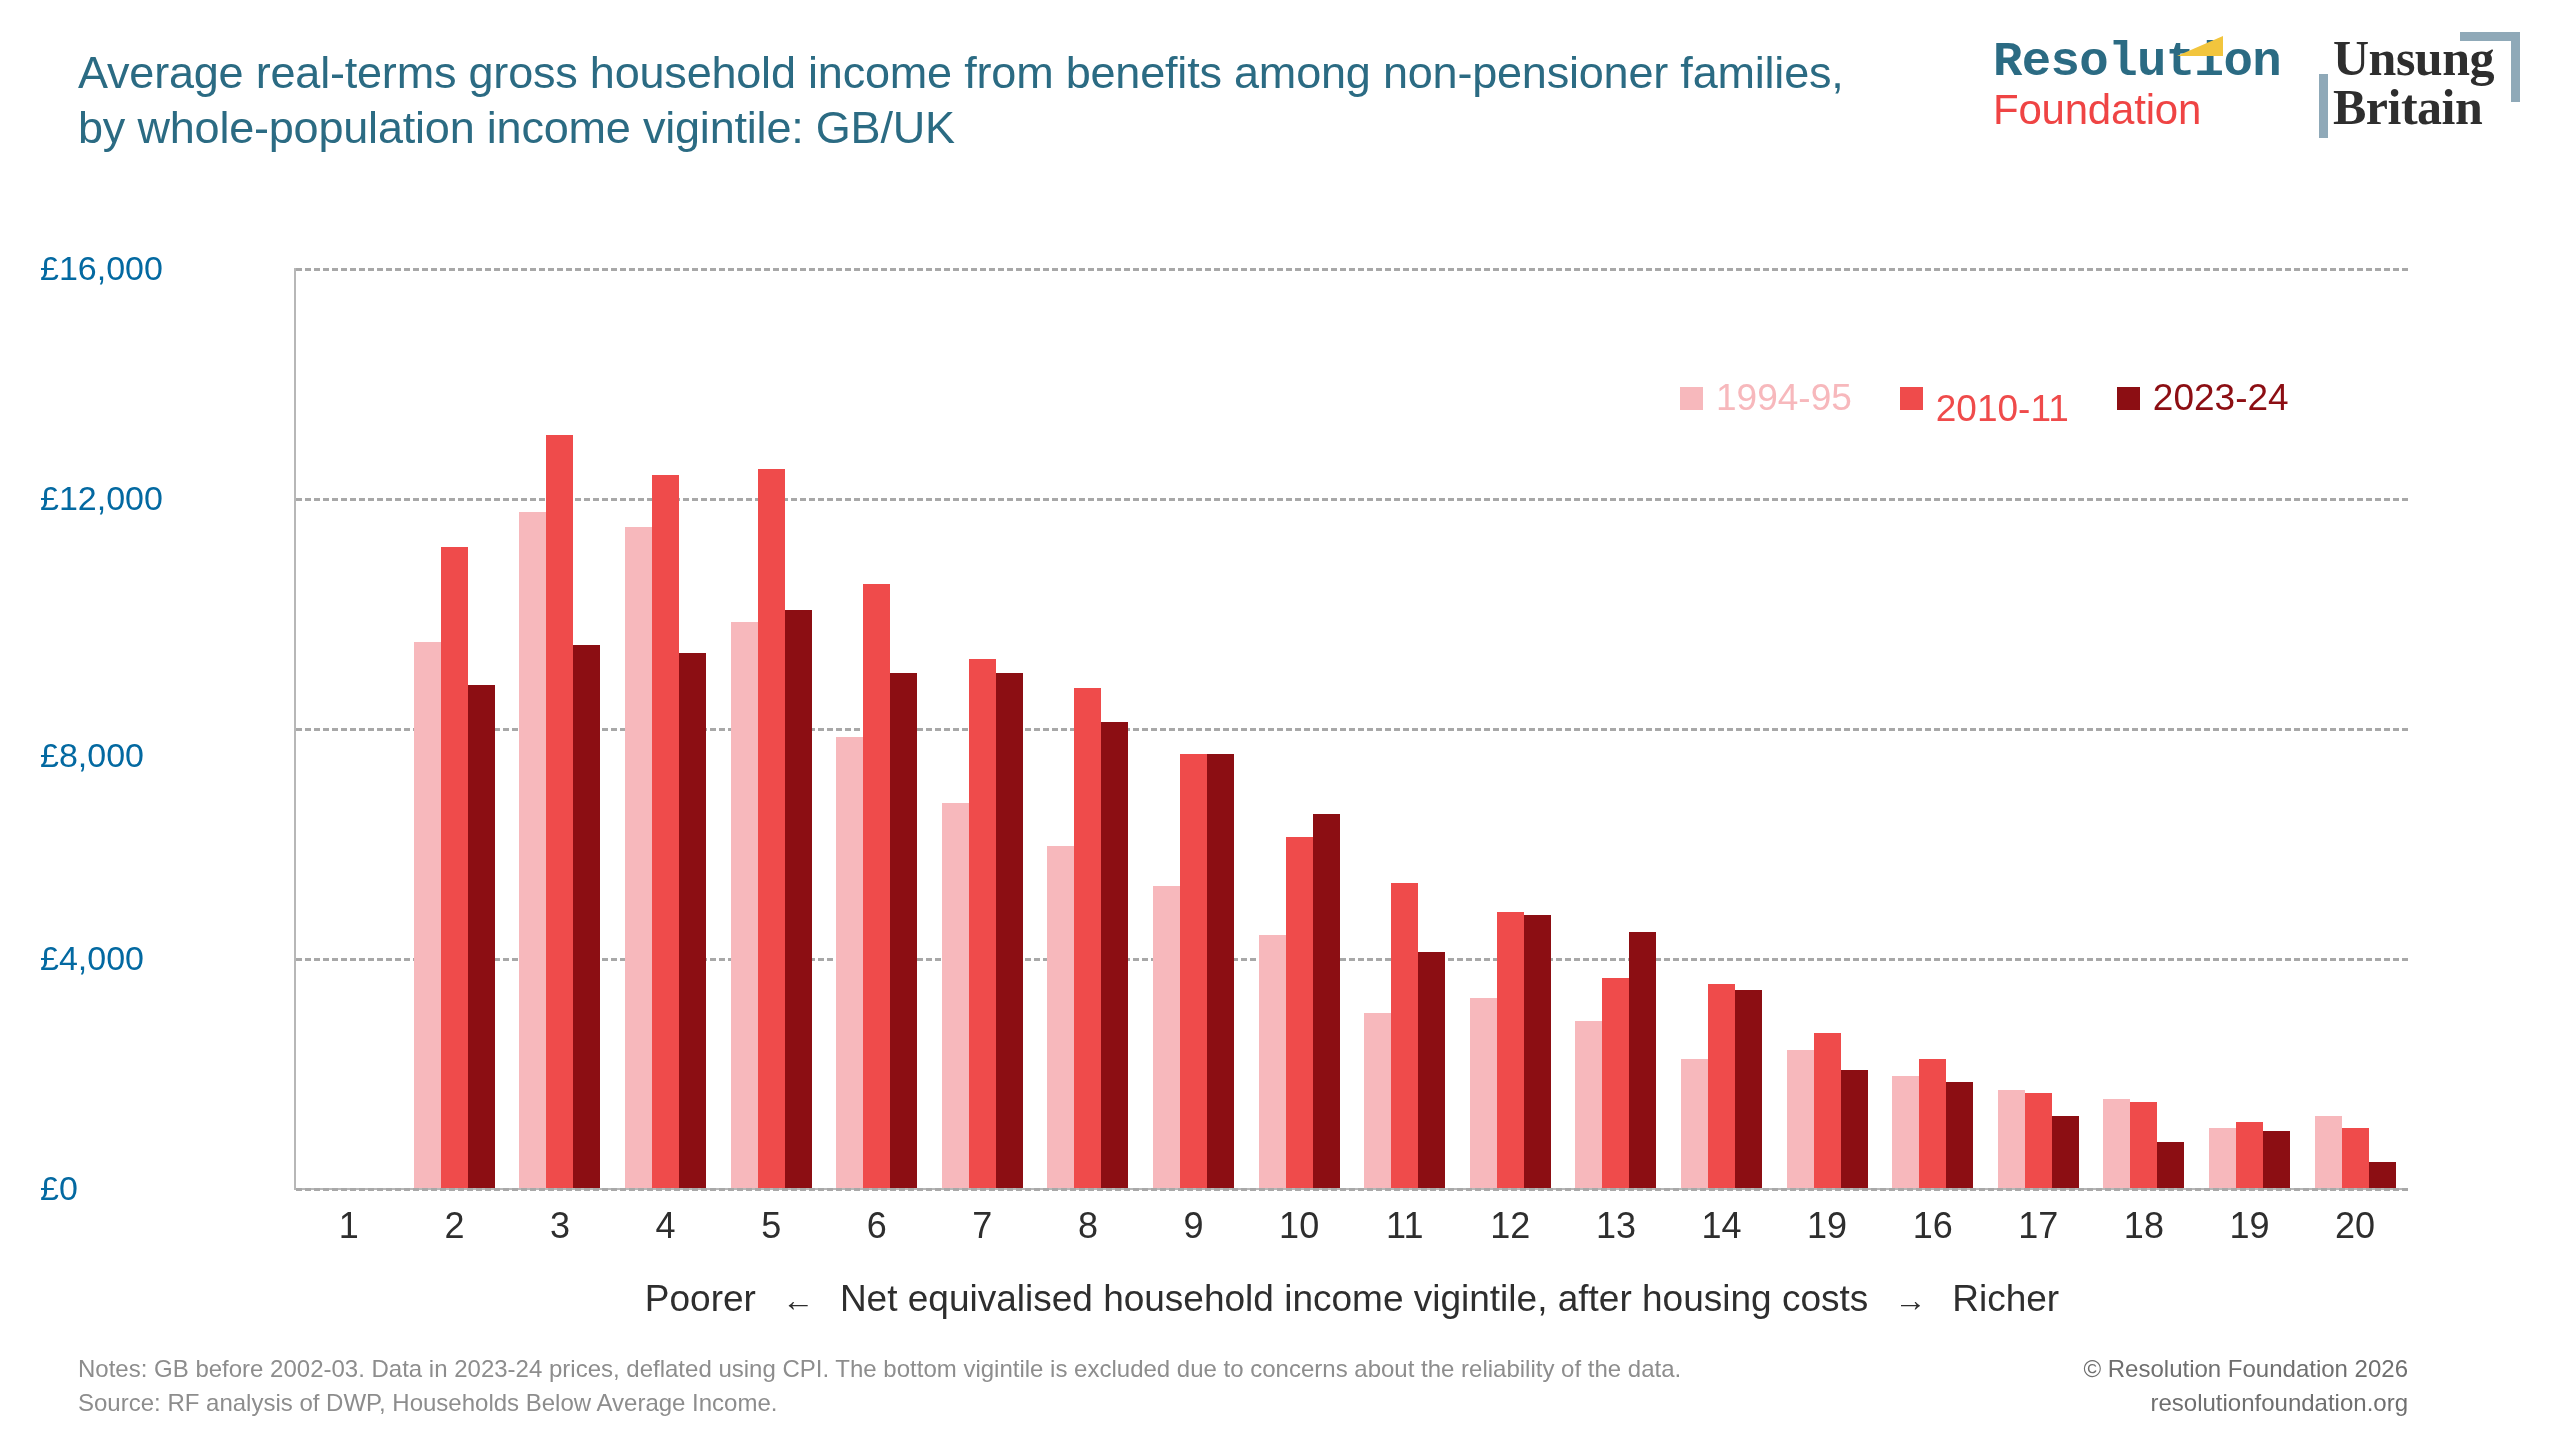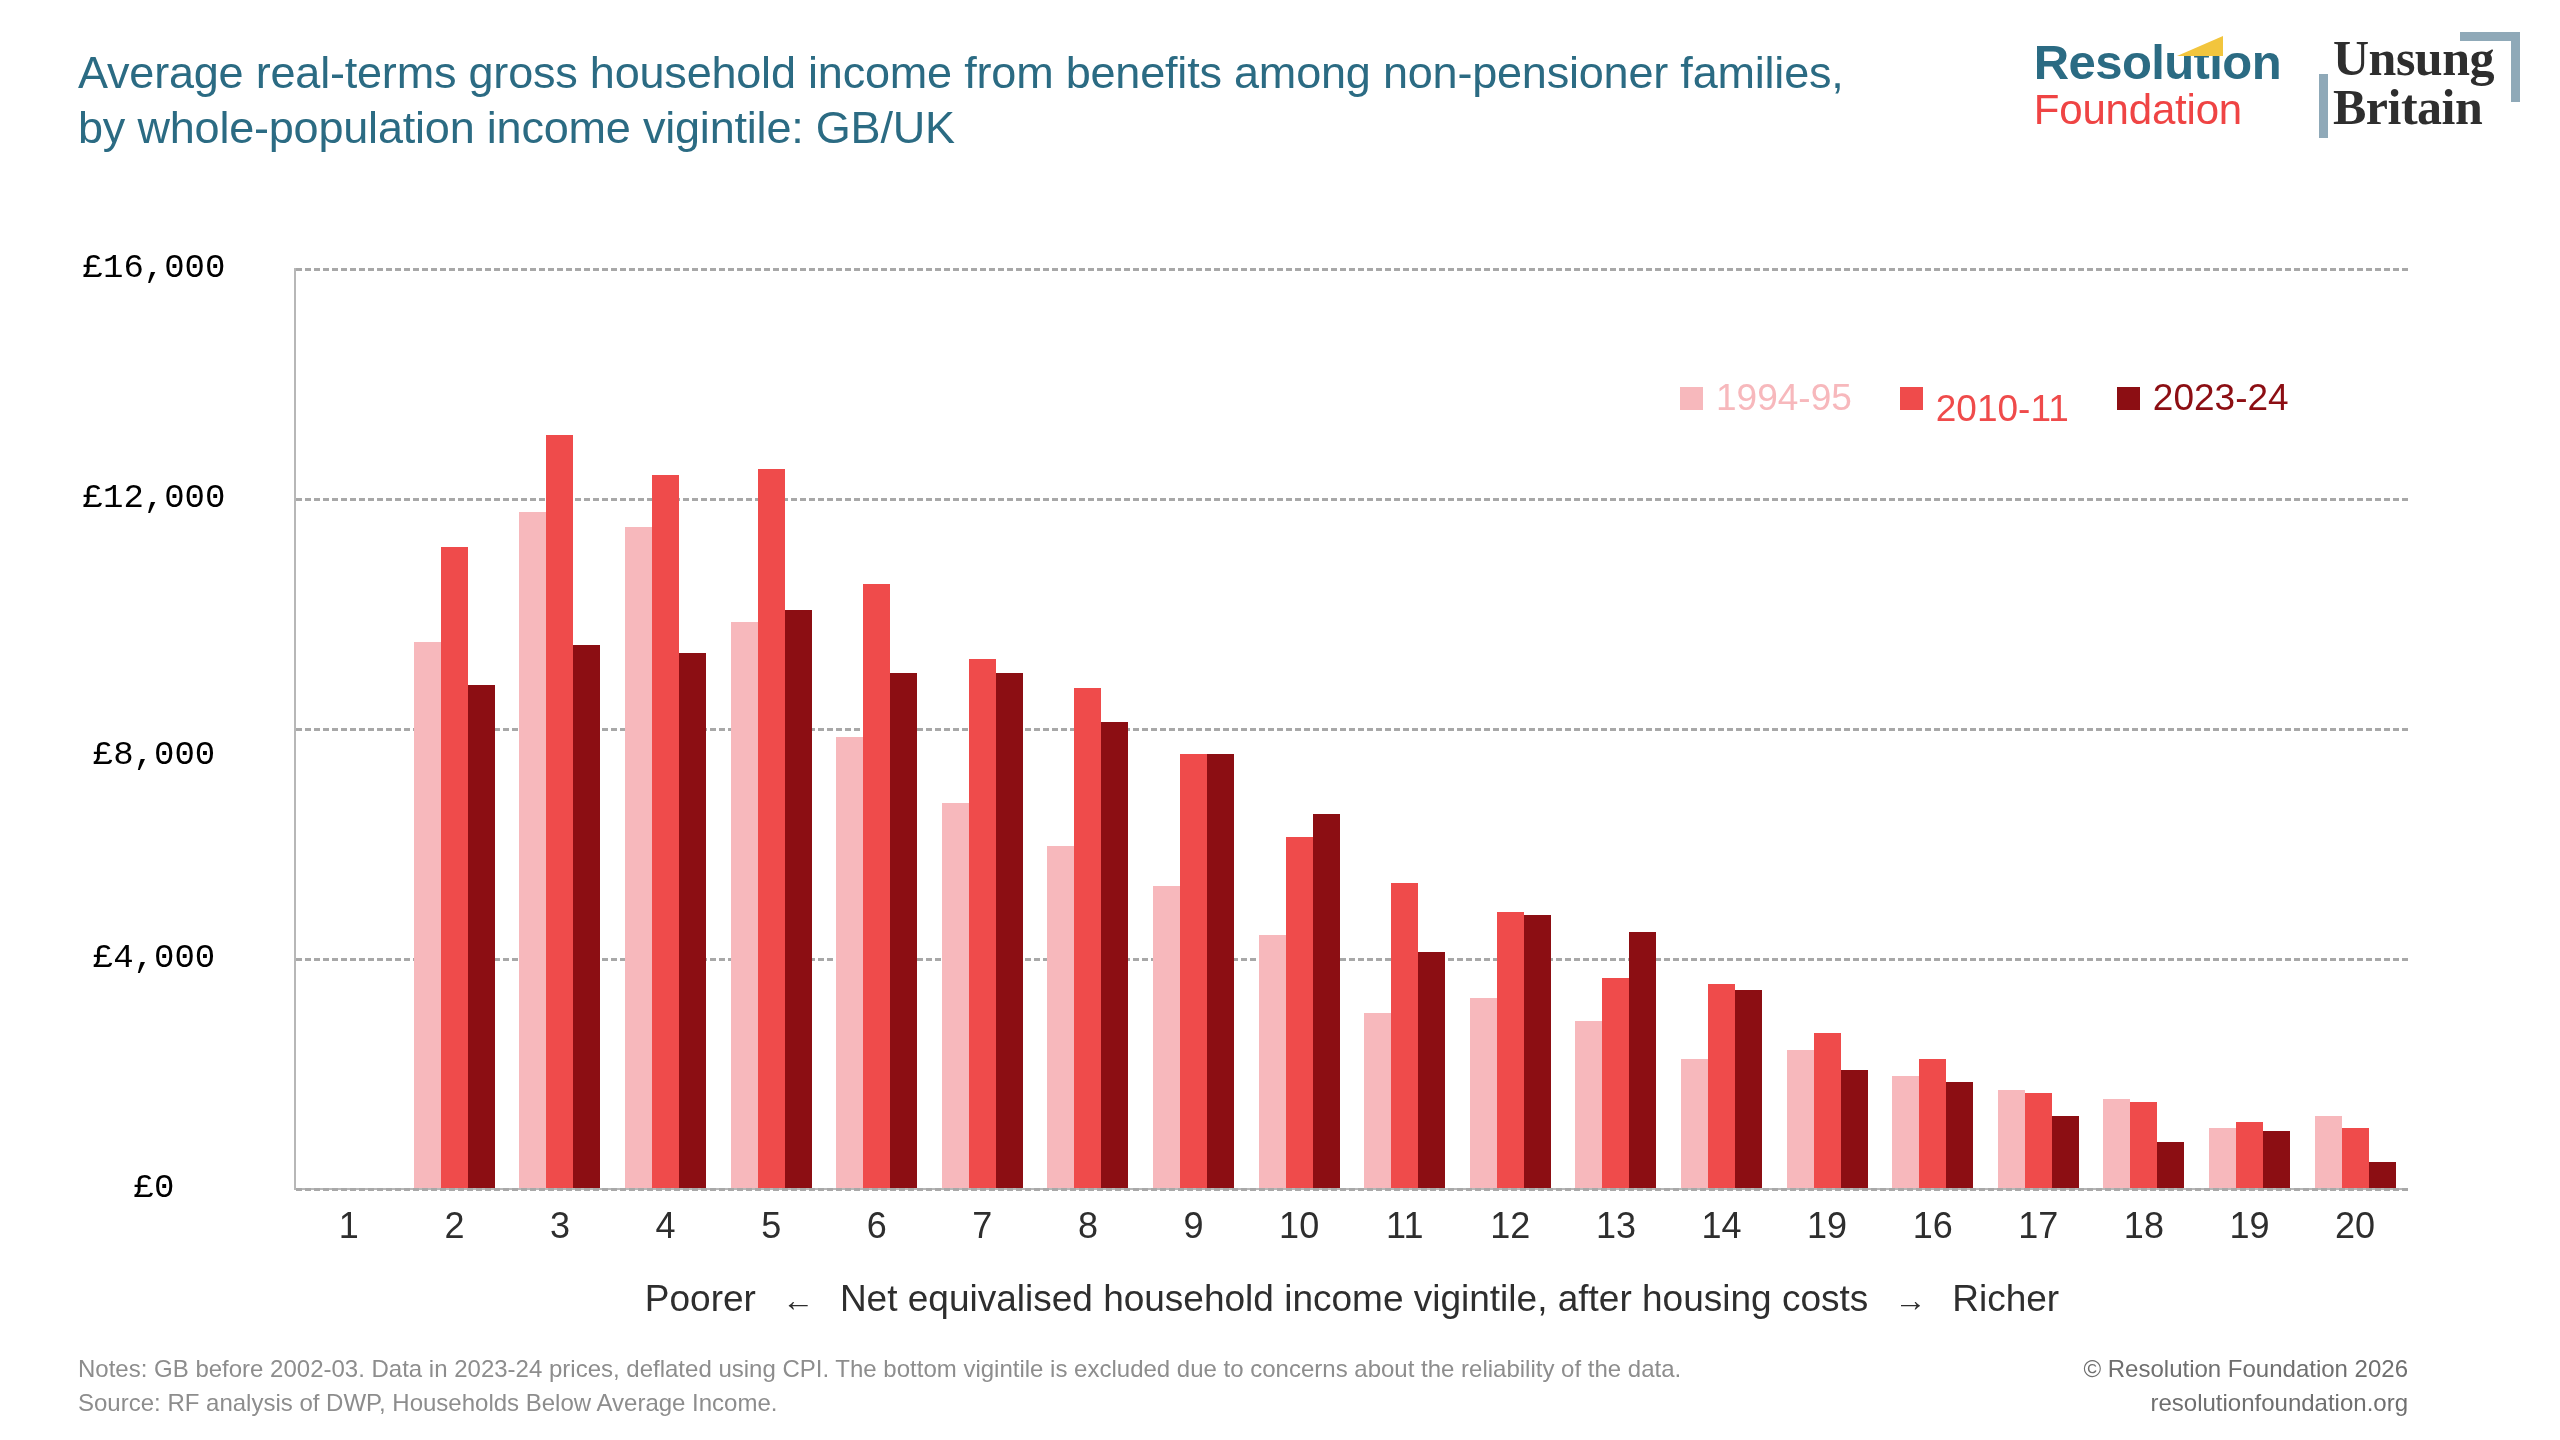--- a/index.html
+++ b/index.html
@@ -38,20 +38,21 @@
   }
   #rf-logo { position: relative; padding-top: 8px; }
   #rf-logo .rf-top {
     font-size: 49px;
     font-weight: bold;
     color: #2b6b83;
     letter-spacing: -0.6px;
     line-height: 1.02;
     position: relative;
     display: inline-block;
+    font-family: Liberation Mono, monospace;
   }
   #rf-logo .rf-accent {
     position: absolute;
     right: 58px; top: -2px;
     width: 46px; height: 20px;
     background: #f2c53d;
     clip-path: polygon(0 100%, 100% 0, 100% 100%);
   }
   #rf-logo .rf-bottom {
     font-size: 42px;
@@ -118,25 +119,24 @@
     border-top: 3px dashed #a8a8a8;
   }
   #ytick-labels {
     position: absolute;
     left: 0; top: 0; width: 2560px; height: 1440px;
   }
   #ytick-labels .lbl {
     position: absolute;
     left: 40px;
     width: 228px;
-    text-align: center;
+    text-align: left;
     font-size: 34px;
-    color: #000000;
+    color: #0369a1;
     transform: translateY(-50%);
-    font-family: Liberation Mono, monospace;
   }
 
   
   #groups {
     position: absolute;
     left: 0; top: 0;
     width: 2112px; height: 920px;
     display: flex;
   }
   .group {

